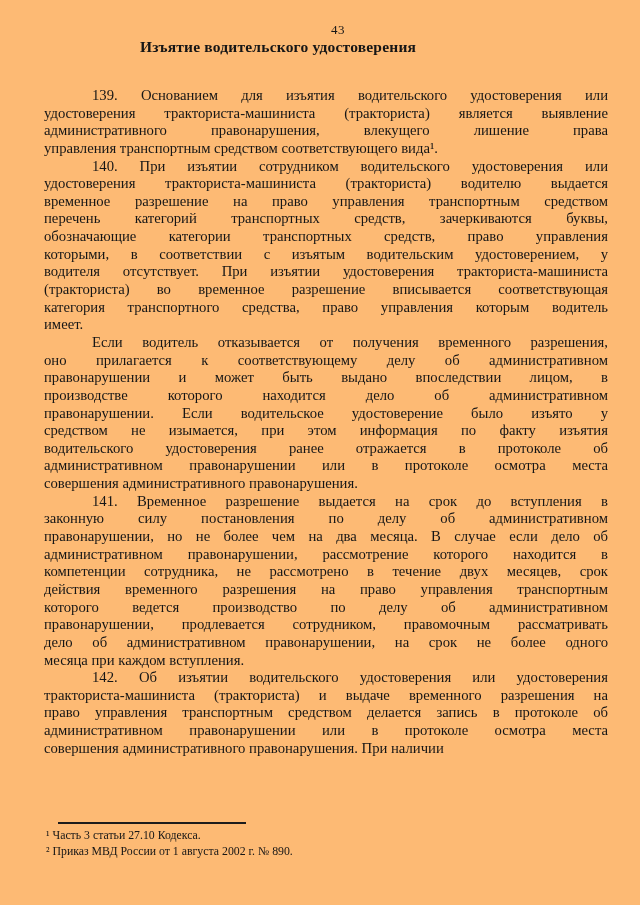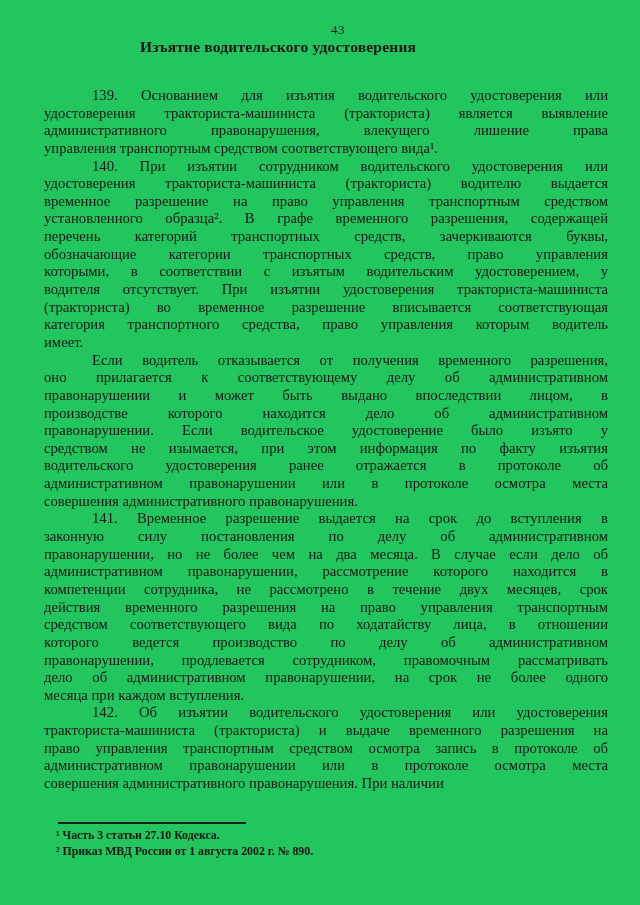--- a/index.html
+++ b/index.html
@@ -62,50 +62,48 @@
     position: absolute;
     top: 822px;
     left: 58px;
     width: 188px;
     height: 0;
     border-top: 2.5px solid #1c1c1c;
   }
   .footnotes {
     position: absolute;
     top: 828px;
-    left: 56px;
+    left: 46px;
     width: 560px;
-    font-weight: bold;
   }
   .footnote-line {
     font-size: 11.8px;
     line-height: 15.5px;
     text-align: left;
   }
 </style>
 </head>
 <body>
 
-<div class="page" style="color: rgb(22, 22, 22); background: #22c55e;">
+<div class="page" style="color: rgb(22, 22, 22); background: #fdba74;">
   <div class="page-number">43</div>
 
   <h1 class="heading">Изъятие водительского удостоверения</h1>
 
   <div class="body-text">
       <div class="para">
         <div class="line first">139. Основанием для изъятия водительского удостоверения или</div>
         <div class="line">удостоверения тракториста-машиниста (тракториста) является выявление</div>
         <div class="line">административного правонарушения, влекущего лишение права</div>
         <div class="line last">управления транспортным средством соответствующего вида¹.</div>
       </div>
       <div class="para">
         <div class="line first">140. При изъятии сотрудником водительского удостоверения или</div>
         <div class="line">удостоверения тракториста-машиниста (тракториста) водителю выдается</div>
         <div class="line">временное разрешение на право управления транспортным средством</div>
-        <div class="line">установленного образца². В графе временного разрешения, содержащей</div>
         <div class="line">перечень категорий транспортных средств, зачеркиваются буквы,</div>
         <div class="line">обозначающие категории транспортных средств, право управления</div>
         <div class="line">которыми, в соответствии с изъятым водительским удостоверением, у</div>
         <div class="line">водителя отсутствует. При изъятии удостоверения тракториста-машиниста</div>
         <div class="line">(тракториста) во временное разрешение вписывается соответствующая</div>
         <div class="line">категория транспортного средства, право управления которым водитель</div>
         <div class="line last">имеет.</div>
       </div>
       <div class="para">
         <div class="line first">Если водитель отказывается от получения временного разрешения,</div>
@@ -118,30 +116,29 @@
         <div class="line">административном правонарушении или в протоколе осмотра места</div>
         <div class="line last">совершения административного правонарушения.</div>
       </div>
       <div class="para">
         <div class="line first">141. Временное разрешение выдается на срок до вступления в</div>
         <div class="line">законную силу постановления по делу об административном</div>
         <div class="line">правонарушении, но не более чем на два месяца. В случае если дело об</div>
         <div class="line">административном правонарушении, рассмотрение которого находится в</div>
         <div class="line">компетенции сотрудника, не рассмотрено в течение двух месяцев, срок</div>
         <div class="line">действия временного разрешения на право управления транспортным</div>
-        <div class="line">средством соответствующего вида по ходатайству лица, в отношении</div>
         <div class="line">которого ведется производство по делу об административном</div>
         <div class="line">правонарушении, продлевается сотрудником, правомочным рассматривать</div>
         <div class="line">дело об административном правонарушении, на срок не более одного</div>
         <div class="line last">месяца при каждом вступления.</div>
       </div>
       <div class="para">
         <div class="line first">142. Об изъятии водительского удостоверения или удостоверения</div>
         <div class="line">тракториста-машиниста (тракториста) и выдаче временного разрешения на</div>
-        <div class="line">право управления транспортным средством осмотра запись в протоколе об</div>
+        <div class="line">право управления транспортным средством делается запись в протоколе об</div>
         <div class="line">административном правонарушении или в протоколе осмотра места</div>
         <div class="line last">совершения административного правонарушения. При наличии</div>
       </div>
     </div>
 
   <div class="footnote-rule"></div>
 
   <div class="footnotes">
       <div class="footnote-line">¹ Часть 3 статьи 27.10 Кодекса.</div>
       <div class="footnote-line">² Приказ МВД России от 1 августа 2002 г. № 890.</div>

